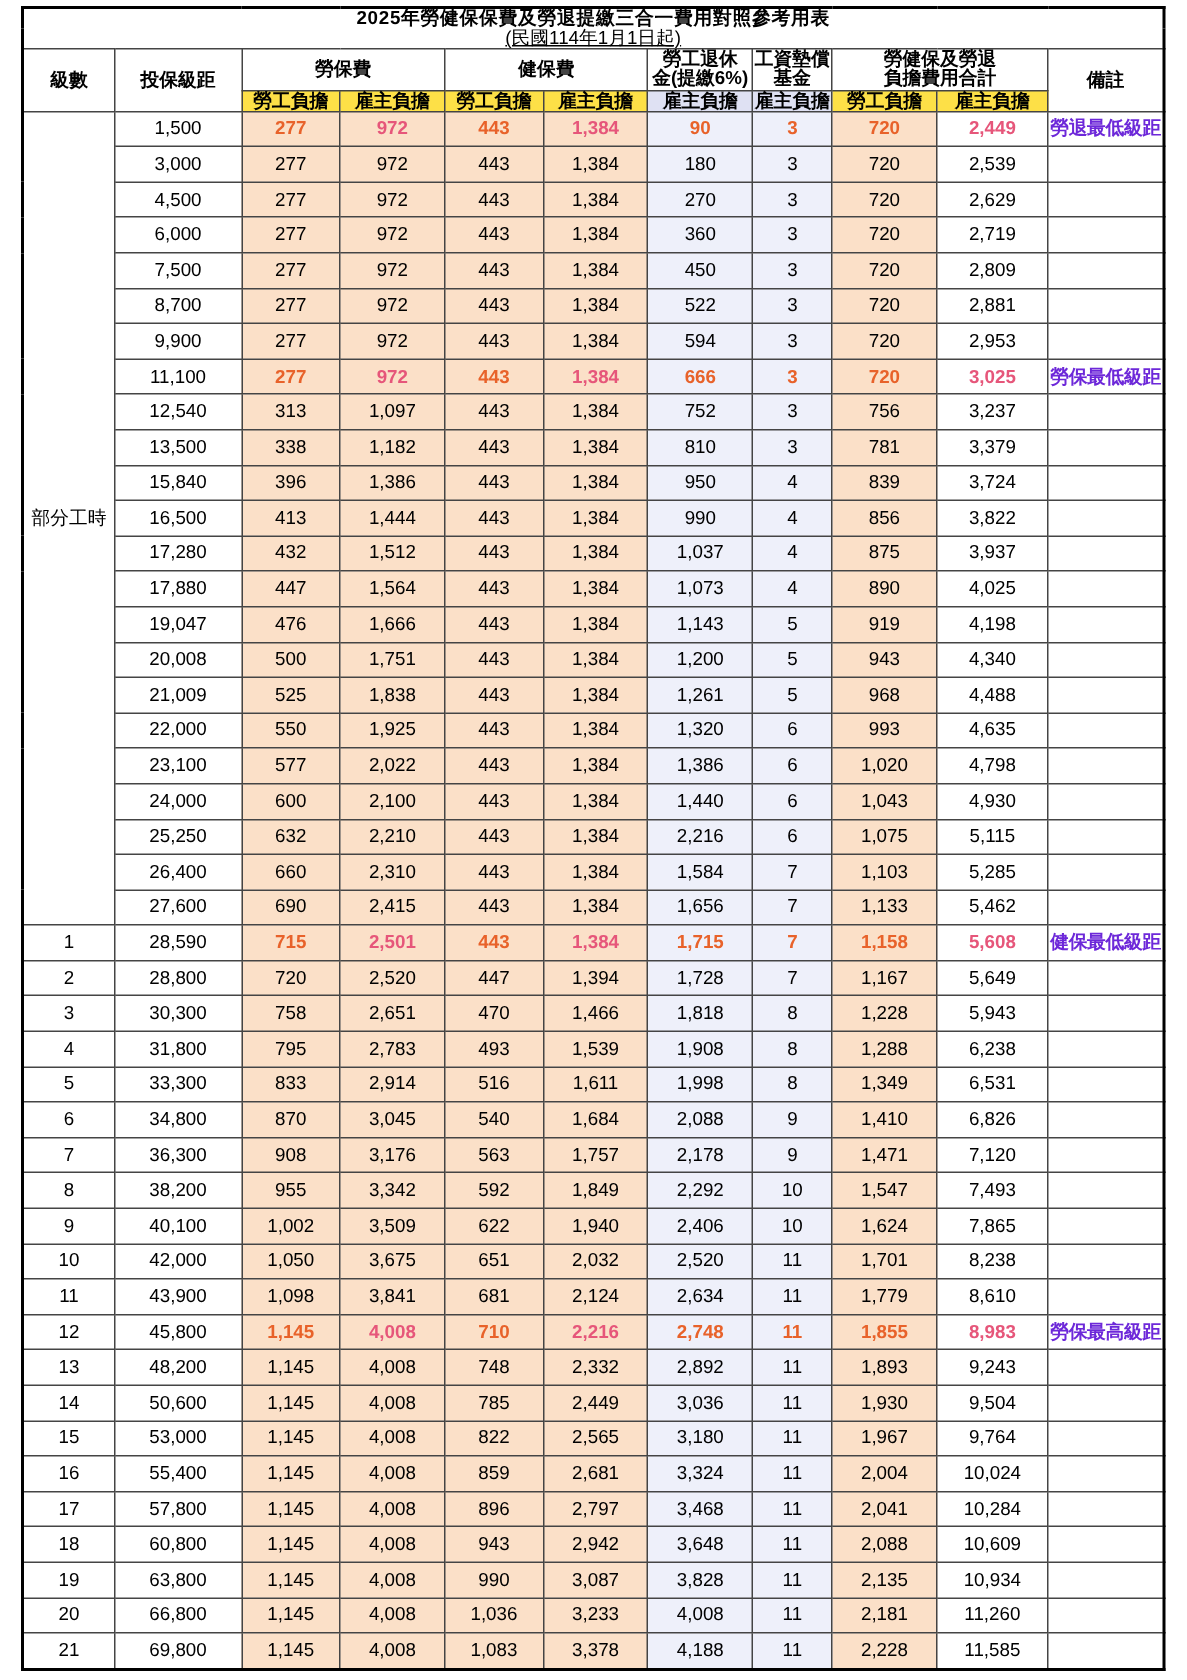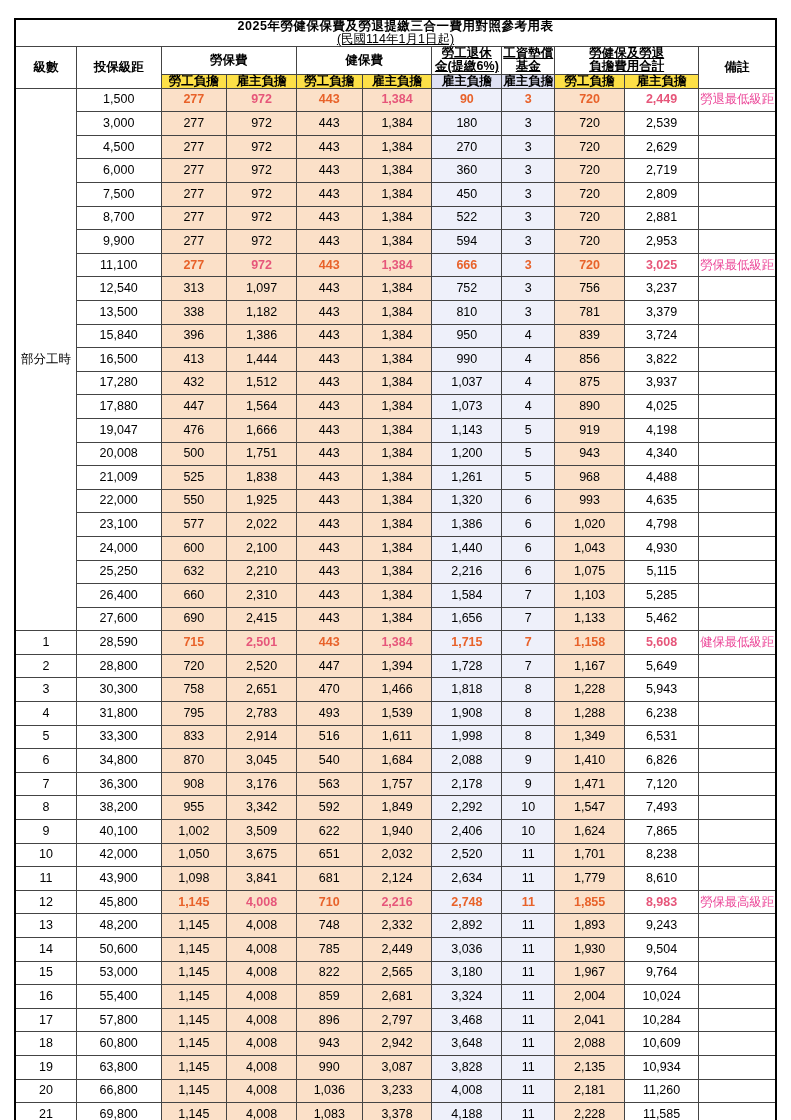--- a/index.html
+++ b/index.html
@@ -1,33 +1,33 @@
 <!DOCTYPE html>
 <html><head>
 <meta charset="utf-8">
 <style>
   html,body{margin:0;padding:0;background:#ffffff;}
   body{font-family:"Liberation Sans","DejaVu Sans",sans-serif;color:#000;}
-  #page{width:791px;height:1120px;position:relative;box-sizing:border-box;padding:18px 14px 0 14px;}
+  #page{width:791px;height:1120px;position:relative;box-sizing:border-box;padding:4px 14px 0 14px;}
   table.main{border-collapse:collapse;width:763px;table-layout:fixed;border:2px solid #000;}
   table.main td,table.main th{border:1px solid #444;padding:0;text-align:center;vertical-align:middle;font-size:12.5px;line-height:1.05;}
   .title-cell{border:none !important;}
   .title1{font-size:16px;font-weight:bold;padding-top:10px;padding-bottom:2px;letter-spacing:0.5px;}
   .title2{font-size:12.5px;padding-bottom:8px;text-decoration:underline;}
   .hdr{font-weight:bold;font-size:12.5px;background:#ffffff;}
-  .hdr-small{font-weight:bold;font-size:11px;line-height:1.15;text-decoration:underline;}
+  .hdr-small{font-weight:bold;font-size:11px;line-height:1.15;}
   .sub-orange{background:#fde047;font-weight:bold;font-size:11px;}
   .sub-blue{background:#dfe1f3;font-weight:bold;font-size:11px;}
   .c-lab-o{background:#fbe0c8;}
   .c-plain{background:#ffffff;}
   .c-blue-lt{background:#eef0fa;}
   .row td{height:22.6px;}
   .grade{font-size:13px;}
   .bracket{font-size:13.5px;font-weight:normal;}
-  .note{font-size:9px;color:#ec4899;font-weight:normal;letter-spacing:-0.2px;}
+  .note{font-size:9px;color:#6d28d9;font-weight:bold;letter-spacing:-0.2px;}
   .hl-orange{color:#e8622a;font-weight:bold;}
   .hl-pink{color:#e6567a;font-weight:bold;}
   .parttime{font-size:12.5px;}
   .thick-top td{border-top:2px solid #000;}
 </style>
 </head>
 <body>
 
 <div id="page">
   <table class="main">

